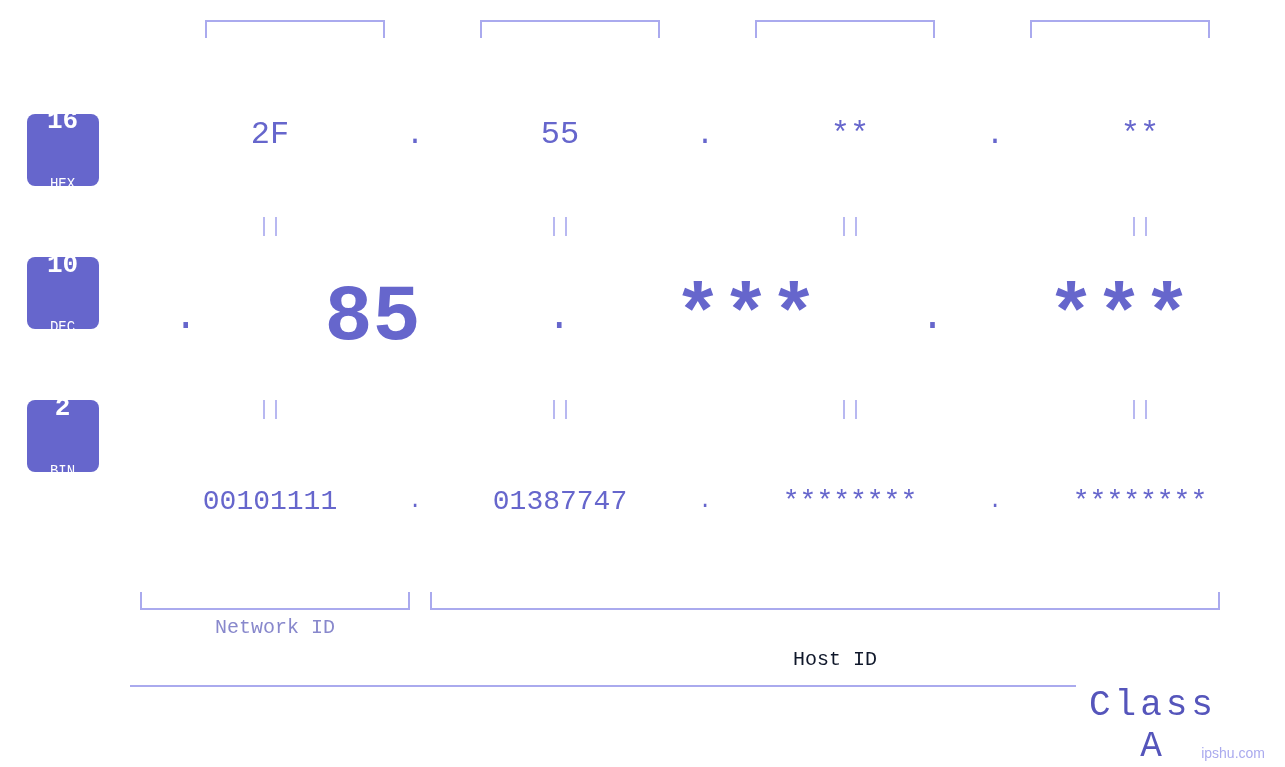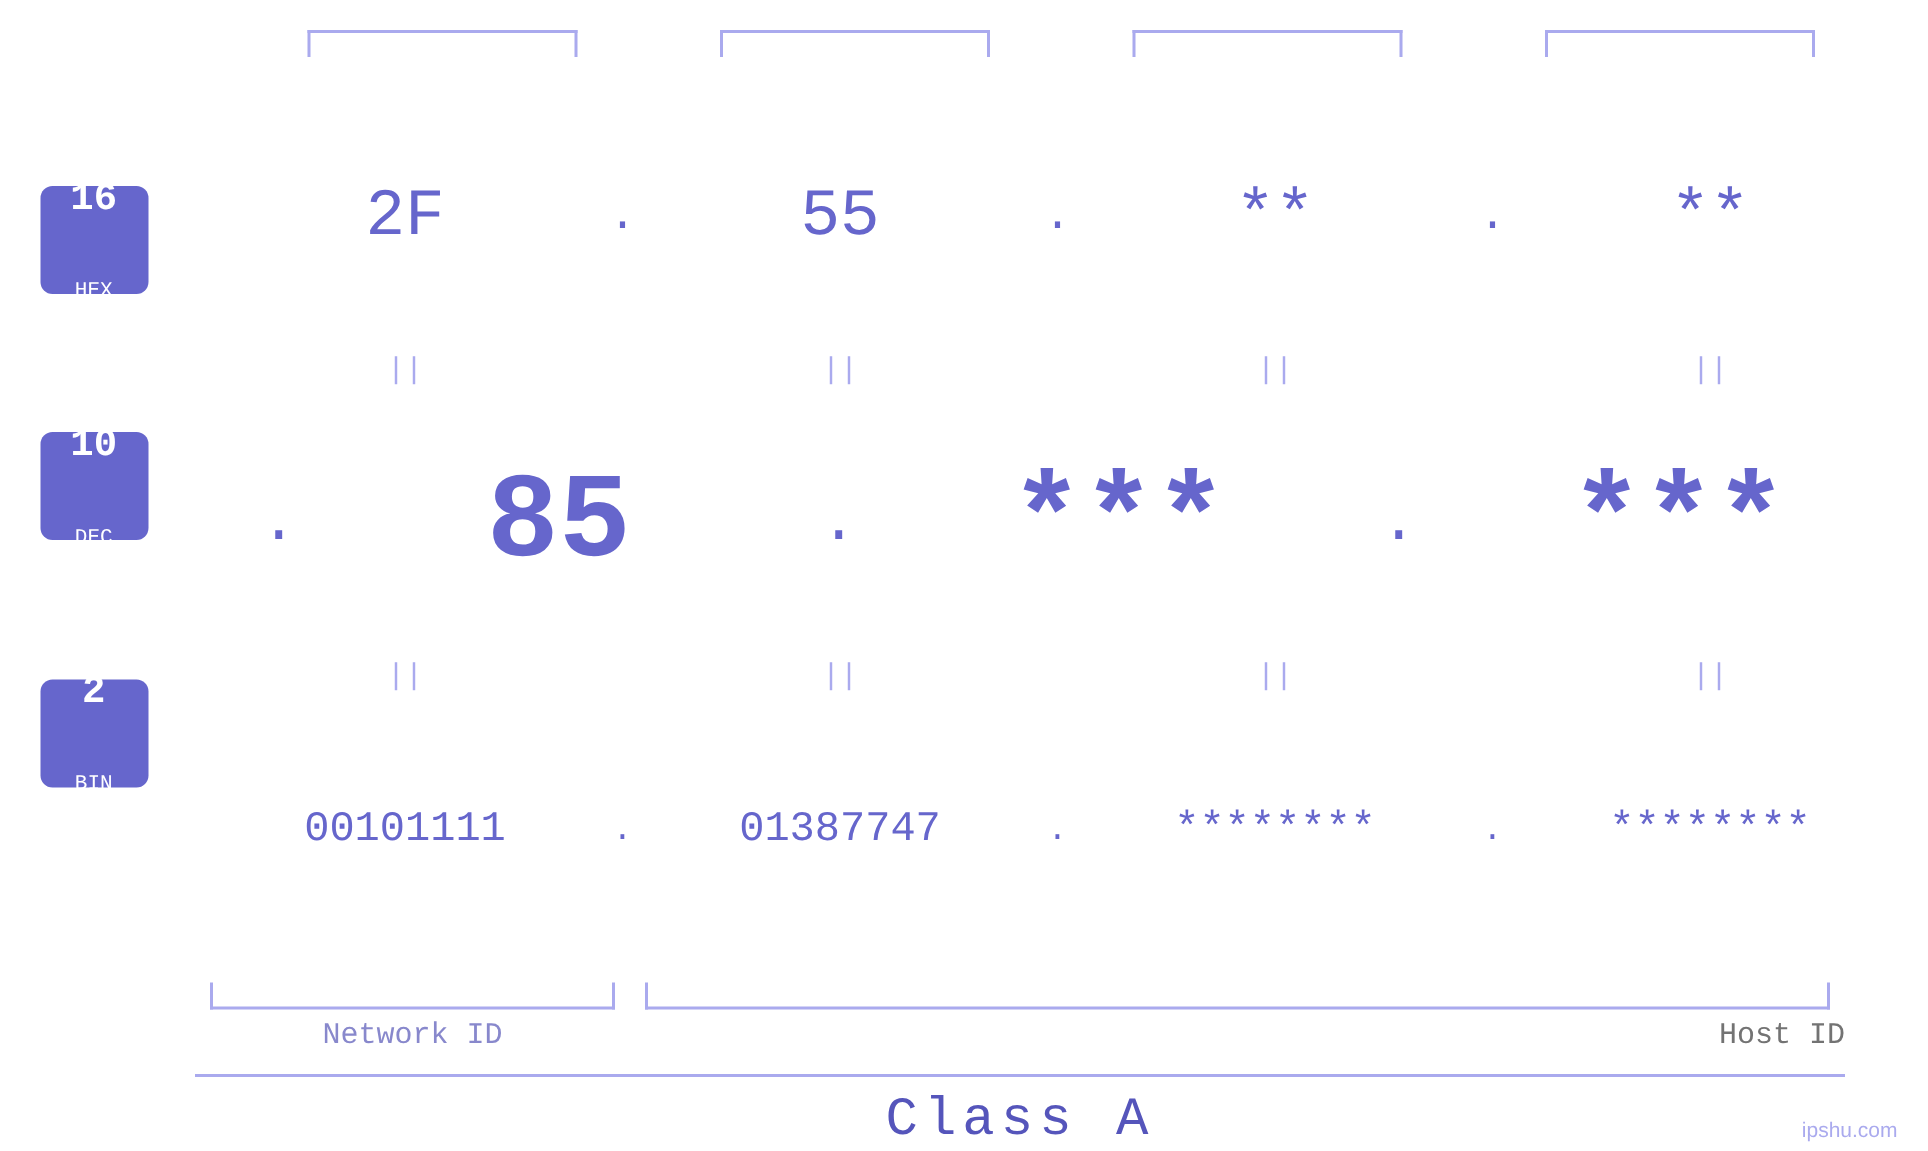--- a/index.html
+++ b/index.html
@@ -159,21 +159,21 @@
     }
 
     .byte-dot {
       color: #6666cc;
       font-size: 26px;
       width: 40px;
       text-align: center;
     }
 
     .hex-val {
-      font-size: 44px;
+      font-size: 32px;
     }
 
     .dec-val {
       font-size: 80px;
       font-weight: bold;
     }
 
     .bin-val {
       font-size: 28px;
     }
@@ -231,33 +231,34 @@
     .network-id-label {
       width: 290px;
       text-align: center;
       color: #8888cc;
       font-size: 20px;
       font-family: 'Courier New', Courier, monospace;
     }
 
     .host-id-label {
       flex: 1;
-      text-align: right;
-      color: #737373;
+      text-align: center;
+      color: #0f172a;
       font-size: 20px;
       font-family: 'Courier New', Courier, monospace;
       margin-left: 20px;
+      margin-top: 32px;
     }
 
     
     .class-row {
       width: 1100px;
       margin-left: 130px;
       display: flex;
-      flex-direction: column;
+      flex-direction: row;
       align-items: stretch;
     }
 
     .class-line {
       width: 100%;
       height: 2px;
       background: #aaaaee;
       margin-bottom: 8px;
     }
 

